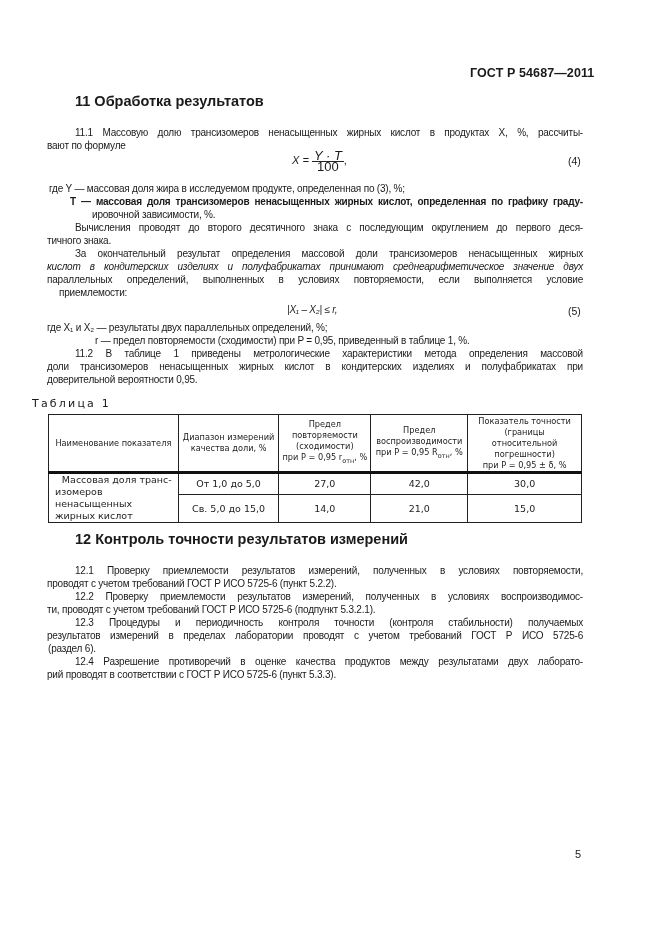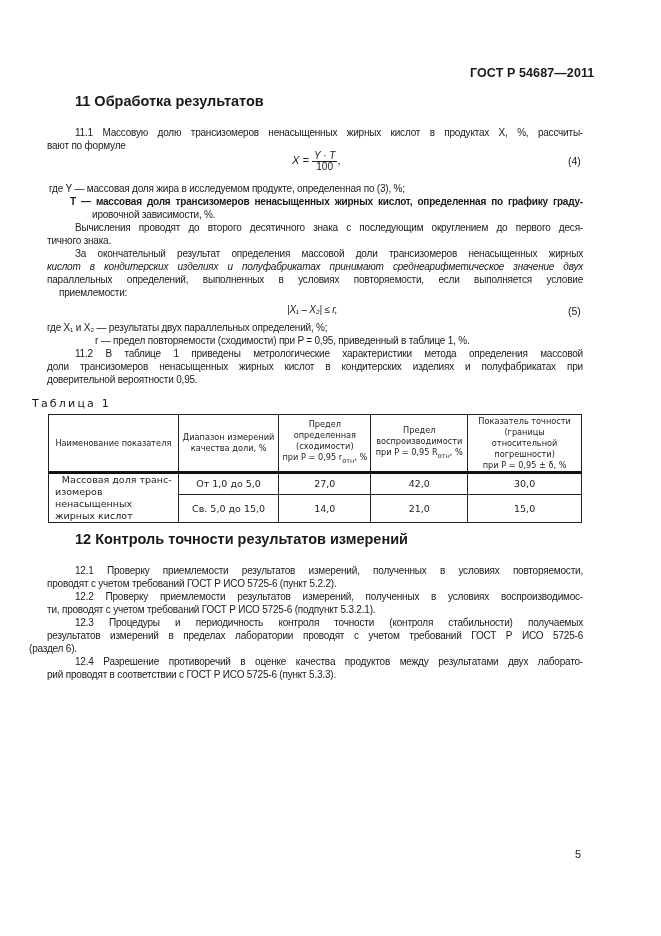--- a/index.html
+++ b/index.html
@@ -5,21 +5,21 @@
     html, body { margin: 0; padding: 0; background: #ffffff; }
     body { width: 661px; height: 936px; position: relative; overflow: hidden;
            font-family: "Liberation Sans", sans-serif; color: #1a1a1a; }
     .abs { position: absolute; }
     .doc-id { left: 470px; top: 66px; font-size: 12.5px; font-weight: bold; letter-spacing: 0.1px; }
     .h1 { font-size: 14.5px; font-weight: bold; left: 75px; }
     .line { font-size: 10px; line-height: 13px; white-space: nowrap; letter-spacing: -0.2px; }
     .just { width: 536px; text-align: justify; text-align-last: justify; white-space: normal; }
     .italic { font-style: italic; }
     .eqnum { font-size: 10.5px; left: 568px; }
-    .frac { display: inline-block; vertical-align: middle; text-align: center; font-size: 10px; line-height: 10px; }
+    .frac { display: inline-block; vertical-align: middle; text-align: center; font-size: 13px; line-height: 10px; }
     .frac .num { border-bottom: 1px solid #222; padding: 0 2px; display: block; font-style: italic; }
     .frac .den { display: block; }
     table.t1 { position: absolute; left: 48px; top: 414px; width: 534px; border-collapse: collapse;
                font-family: "DejaVu Sans", sans-serif; font-size: 8.2px; color: #222; }
     table.t1 td { border: 1px solid #222; text-align: center; vertical-align: middle; padding: 0 3px; line-height: 11px; }
     table.t1 tr.head td { height: 56px; }
     table.t1 tr.head td { border-bottom: 3px solid #111; }
     table.t1 tr.r td { height: 15px; font-size: 9.5px; }
     table.t1 td.name { text-align: right; font-size: 9.5px; line-height: 12px; padding-left: 6px; padding-right: 6px; }
     table.t1 td.name span { display: block; }
@@ -80,21 +80,21 @@
   </colgroup>
   <tbody>
       <tr class="head">
     <td>Наименование показателя</td>
     <td>
       <span>Диапазон измерений</span><br>
       <span>качества доли, %</span>
     </td>
     <td>
       <span>Предел</span><br>
-      <span>определенная</span><br>
+      <span>повторяемости</span><br>
       <span>(сходимости)</span><br>
       <span>при P = 0,95 r</span><sub>отн</sub><span>, %</span>
     </td>
     <td>
       <span>Предел</span><br>
       <span>воспроизводимости</span><br>
       <span>при P = 0,95 R</span><sub>отн</sub><span>, %</span>
     </td>
     <td>
       <span>Показатель точности</span><br>
@@ -126,18 +126,18 @@
 <div class="abs h1" style="top:531px;text-align:center;">12  Контроль точности результатов измерений</div>
 
 <div class="abs line just" style="left:47px; top:564px; text-indent:28px;">12.1  Проверку приемлемости результатов измерений, полученных в условиях повторяемости,</div>
 <div class="abs line" style="left:47px; top:577px;">проводят с учетом требований ГОСТ Р ИСО 5725-6 (пункт 5.2.2).</div>
 
 <div class="abs line just" style="left:47px; top:590px; text-indent:28px;">12.2  Проверку приемлемости результатов измерений, полученных в условиях воспроизводимос-</div>
 <div class="abs line" style="left:47px; top:603px;">ти, проводят с учетом требований ГОСТ Р ИСО 5725-6 (подпункт 5.3.2.1).</div>
 
 <div class="abs line just" style="left:47px; top:616px; text-indent:28px;">12.3  Процедуры и периодичность контроля точности (контроля стабильности) получаемых</div>
 <div class="abs line just" style="left:47px; top:629px;">результатов измерений в пределах лаборатории проводят с учетом требований ГОСТ Р ИСО 5725-6</div>
-<div class="abs line" style="left:29px; top:642px;">(раздел 6).</div>
+<div class="abs line" style="left:48px; top:642px;">(раздел 6).</div>
 
 <div class="abs line just" style="left:47px; top:655px; text-indent:28px;">12.4  Разрешение противоречий в оценке качества продуктов между результатами двух лаборато-</div>
 <div class="abs line" style="left:47px; top:668px;">рий проводят в соответствии с ГОСТ Р ИСО 5725-6 (пункт 5.3.3).</div>
 
 <div class="abs pagenum">5</div>
 
 </body></html>

